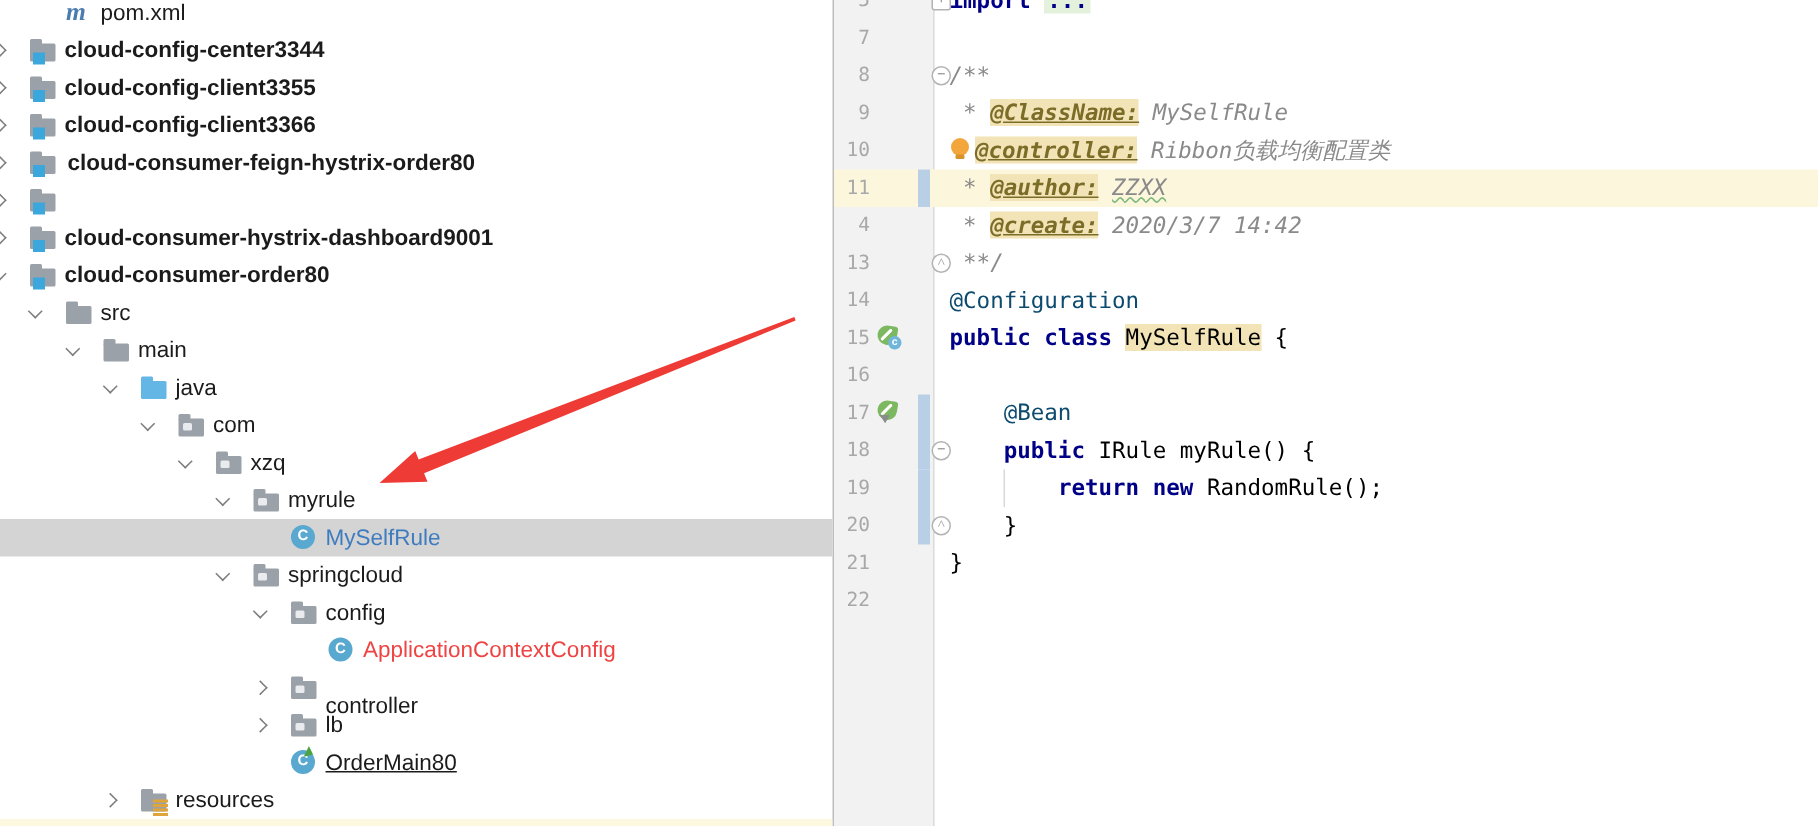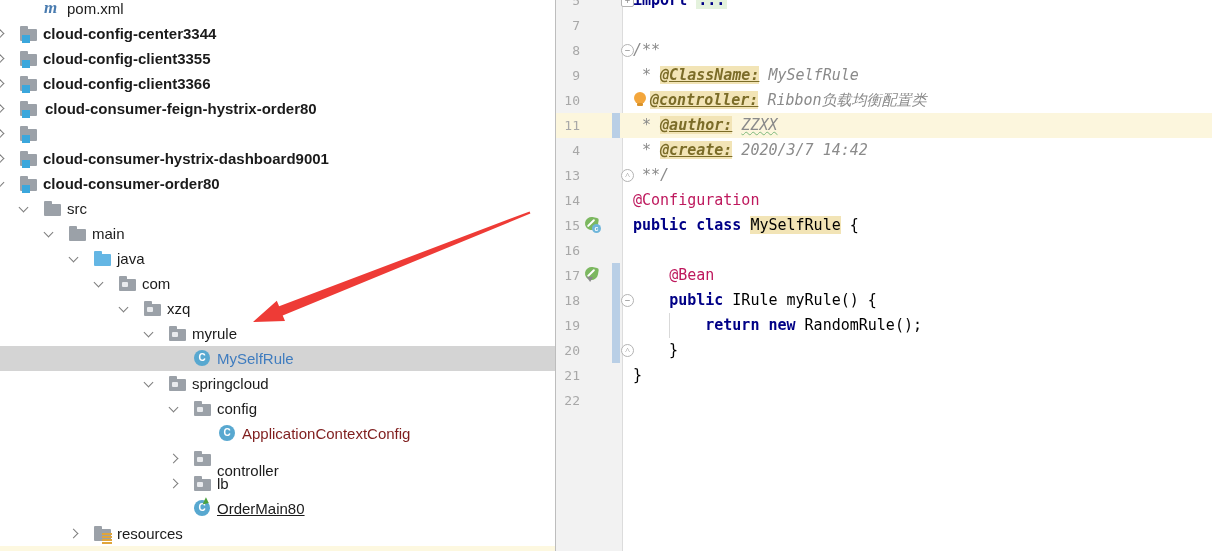--- a/index.html
+++ b/index.html
@@ -45,21 +45,21 @@
   .vcsbar{position:absolute;left:56px;top:0;width:8px;height:25px;background:#b9cfe6;}
   .fold{position:absolute;left:65px;top:6px;width:11px;height:11px;border:1px solid #b3b3b3;
         border-radius:50%;background:#fff;color:#8d8d8d;font:9px/11px "DejaVu Sans Mono",monospace;text-align:center;}
   .fold.plus{border-radius:2px;}
   .code{position:absolute;left:77px;top:0;height:25px;white-space:pre;
         font:15px/25px "DejaVu Sans Mono","Liberation Mono",monospace;color:#000;}
   .tok-kw{font-weight:bold;color:#000086;}
   .tok-plain{color:#000;}
   .tok-cmt{font-style:italic;color:#8a8a8a;}
   .tok-tag{font-weight:bold;font-style:italic;text-decoration:underline;color:#7b6c28;background:#f2e4b6;}
-  .tok-ann{color:#be185d;}
+  .tok-ann{color:#0c4a6e;}
   .tok-hl{background:#f2e4b6;color:#000;}
   .tok-folded{font-weight:bold;color:#000086;background:#e4f2dd;padding:0 2px;}
   .tok-typo{text-decoration:underline wavy #7cb87c;text-decoration-thickness:1px;}
   .guide{position:absolute;left:113px;top:0;width:1px;height:25px;background:#d9d9d9;}
   
   .gicon{position:absolute;left:29px;top:4px;width:16px;height:16px;}
   .leaf{position:absolute;left:0;top:0;width:13px;height:13px;border-radius:50% 2px 50% 50%;
         background:#7cb860;transform:rotate(10deg);}
   .leaf:before{content:"";position:absolute;left:5px;top:1px;width:1.5px;height:10px;background:#fff;
         transform:rotate(35deg);border-radius:1px;}
@@ -219,21 +219,21 @@
             <span class="folder-tab"></span>
             <span class="folder-body"></span>
             <span class="pkg-dot"></span>
           </span>
           <span class="tree-label" style="left: 217px;">config</span>
         </div>
         <div class="tree-row">
           <span class="ticon class" style="left: 219px;">
             <span class="cls-circle">C</span>
           </span>
-          <span class="tree-label" style="left: 242px; color: #7f1d1d;">ApplicationContextConfig</span>
+          <span class="tree-label" style="left: 242px; color: #ef4444;">ApplicationContextConfig</span>
         </div>
         <div class="tree-row">
           <span class="chev right" style="left: 170px;"></span>
           <span class="ticon package" style="left: 194px;">
             <span class="folder-tab"></span>
             <span class="folder-body"></span>
             <span class="pkg-dot"></span>
           </span>
           <span class="tree-label" style="left: 217px; margin-top: 12px;">controller</span>
         </div>

